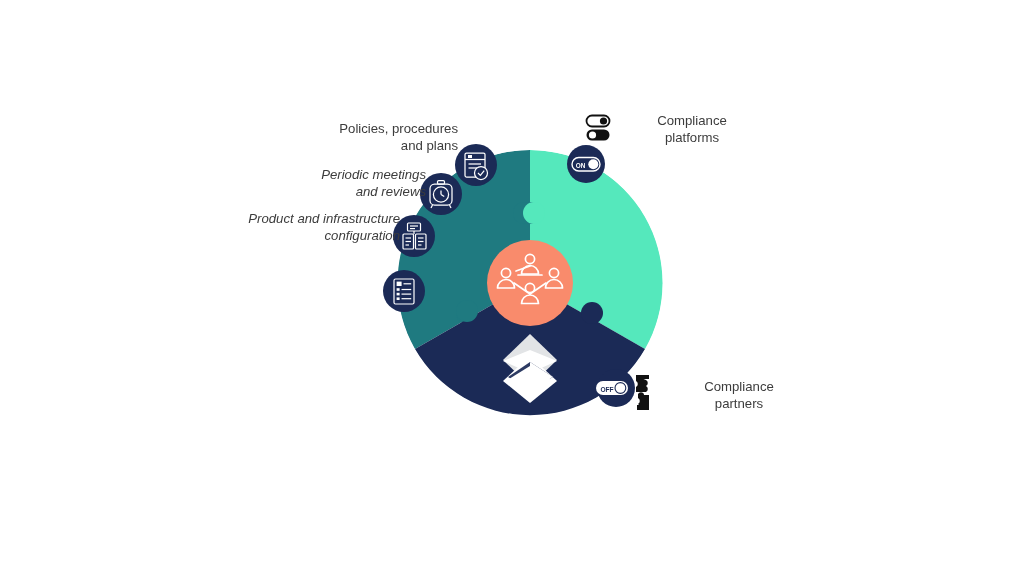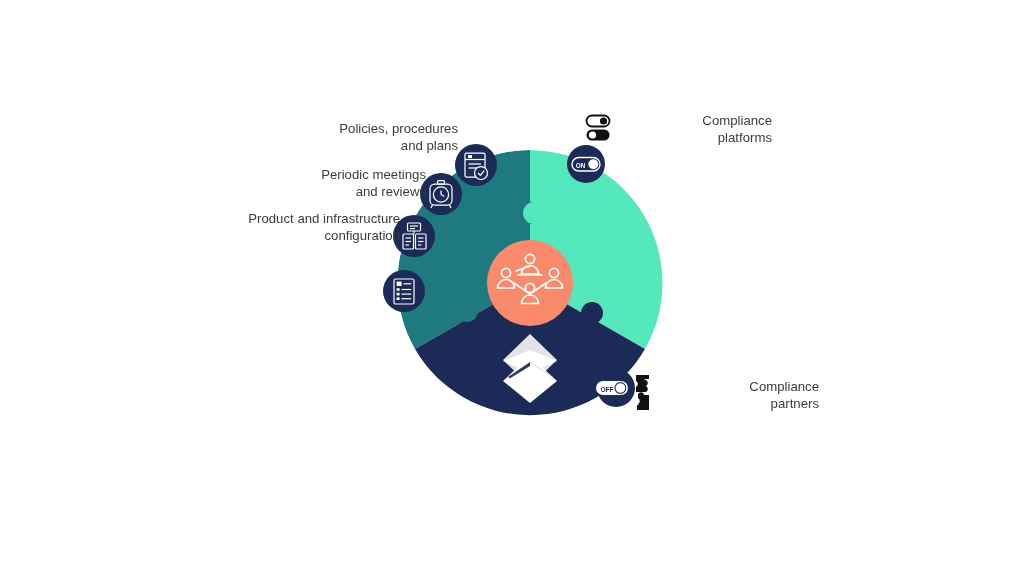--- a/index.html
+++ b/index.html
@@ -22,25 +22,25 @@
 
   
   .label {
     position: absolute;
     color: #3c3c3c;
     font-size: 13.2px;
     line-height: 16.5px;
     white-space: pre-line;
   }
   .label.right-align { text-align: right; }
-  .label.left-align  { text-align: right; }
+  .label.left-align  { text-align: center; }
 
   .lbl-policies   { right: 566px; top: 121px; width: 230px; }
-  .lbl-periodic   { right: 598px; top: 167px; width: 230px; }
-  .lbl-product    { right: 624px; top: 211px; width: 260px; }
+  .lbl-periodic   { right: 598px; top: 167px; width: 230px; font-style: italic; }
+  .lbl-product    { right: 624px; top: 211px; width: 260px; font-style: italic; }
   .lbl-event      { right: 636px; top: 269px; width: 260px; }
 
   .lbl-compliance { left: 612px;  top: 113px; width: 160px; }
   .lbl-consulting { left: 659px;  top: 379px; width: 160px; }
 </style>
 </head>
 <body>
 
 <div id="stage">
 

